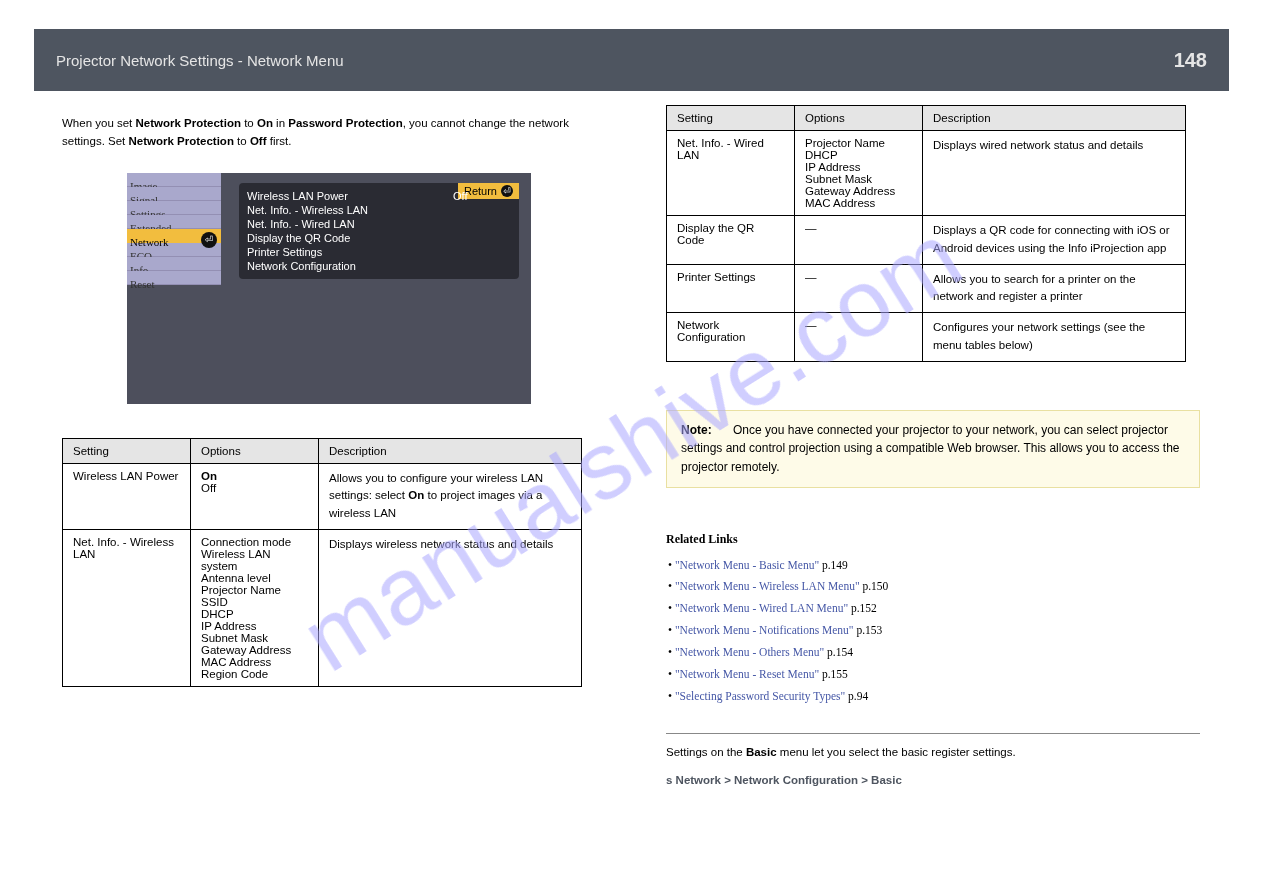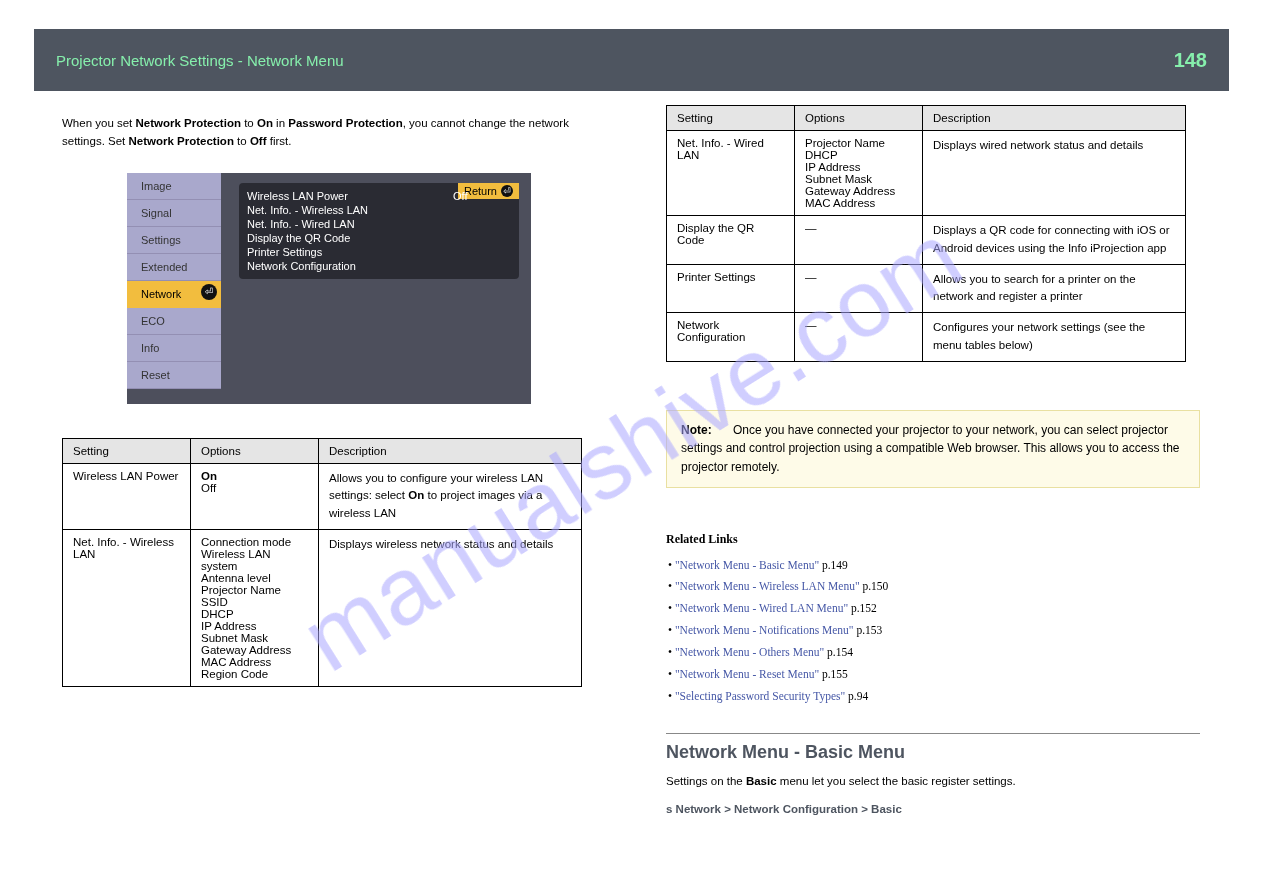--- a/index.html
+++ b/index.html
@@ -11,21 +11,21 @@
     width: 1263px;
     position: relative;
   }
   .header-bar {
     background: #4e5560;
     height: 62px;
     margin: 29px 34px 0 34px;
     display: flex;
     align-items: center;
     padding: 0 22px;
-    color: #86efac;
+    color: #e5e5e5;
     font-size: 15px;
   }
   .header-left { flex: 1; display:flex; align-items:center; gap: 24px;}
   .header-right { font-size: 20px; font-weight: bold; }
   .columns {
     display: flex;
     gap: 70px;
     padding: 14px 62px 0 62px;
   }
   .col { width: 534px; flex-shrink:0; }
@@ -36,22 +36,22 @@
     margin: 22px auto 0 auto;
     display:flex;
     position:relative;
   }
   .tabs {
     width: 94px; display:flex; flex-direction:column;
     font-size:11px;
     font-family: Arial, sans-serif;
   }
   .tab {
-    height:27px; line-height:27px; padding-left:14px;
-    background:#a9a8cc; color:#333; border-bottom:1px solid #938fb3;
+    height:14px; line-height:27px; padding-left:3px;
+    background:#a9a8cc; color:#333; border-bottom:1px solid #938fb3;font-family:Liberation Serif, serif;
   }
   .tab.active { background:#f2bd3e; color:#000; border-bottom:none; position:relative;}
   .tab.active::after{
     content:"⏎"; position:absolute; right:4px; top:3px;
     width:16px;height:16px;border-radius:8px;background:#111;color:#fff;font-size:10px;
     text-align:center;line-height:16px;
   }
   .panel {
     flex:1; padding:10px 12px 12px 18px; color:#fff; font-size:11px;
     font-family: Arial, sans-serif; position:relative;
@@ -259,19 +259,18 @@
         <li>• <a href="#">"Network Menu - Wireless LAN Menu"</a> <span>p.150</span></li>
         <li>• <a href="#">"Network Menu - Wired LAN Menu"</a> <span>p.152</span></li>
         <li>• <a href="#">"Network Menu - Notifications Menu"</a> <span>p.153</span></li>
         <li>• <a href="#">"Network Menu - Others Menu"</a> <span>p.154</span></li>
         <li>• <a href="#">"Network Menu - Reset Menu"</a> <span>p.155</span></li>
         <li>• <a href="#">"Selecting Password Security Types"</a> <span>p.94</span></li>
       </ul>
     </div>
 
     <hr class="section-sep">
-    <h2 class="section-title">Network Menu - Basic Menu</h2>
     <p class="intro-line">
       <span>Settings on the </span><span class="bold">Basic</span><span> menu let you select the basic register settings.</span>
     </p>
     <p class="intro-line bold" style="color:#4e5560">s  Network &gt; Network Configuration &gt; Basic</p>
   </div>
 </div>
 
 </body></html>

